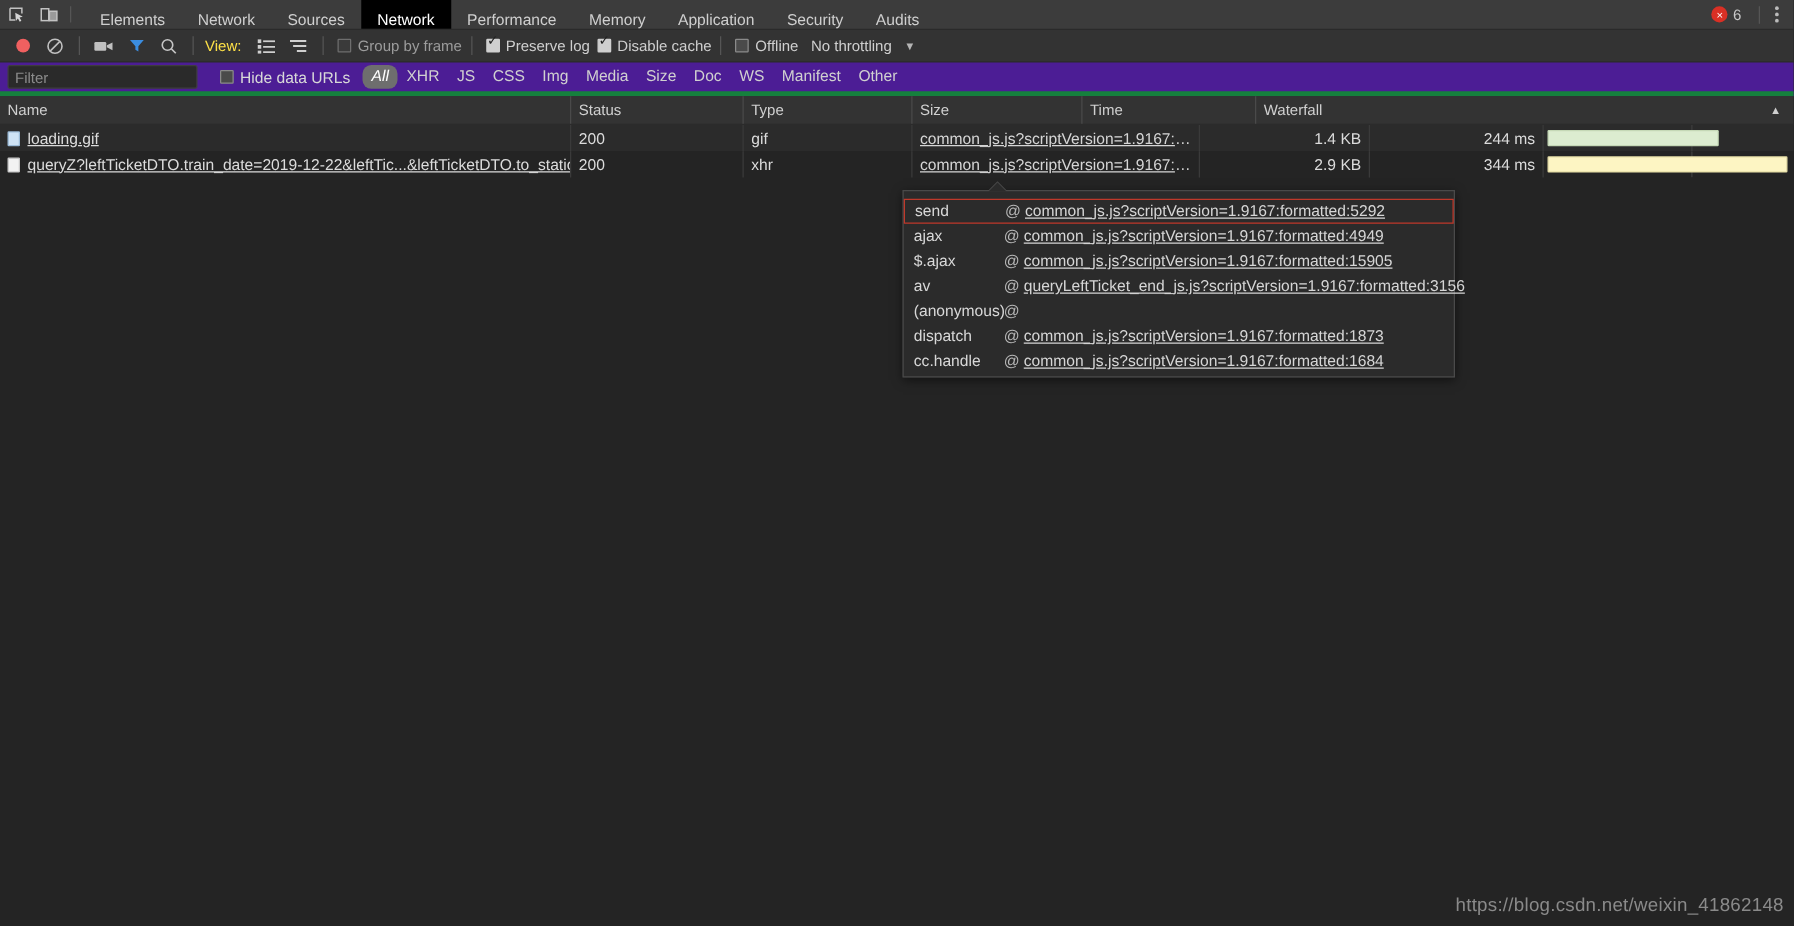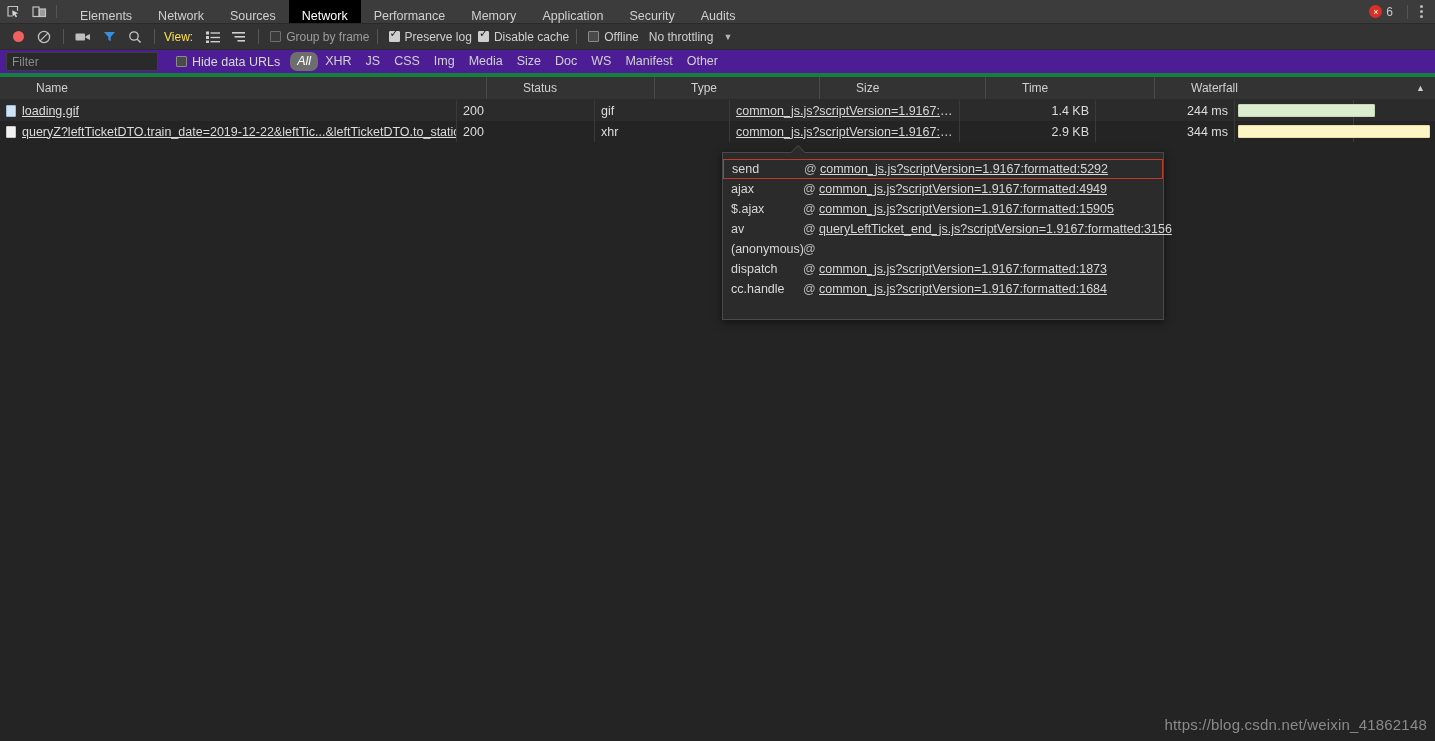--- a/index.html
+++ b/index.html
@@ -98,21 +98,21 @@
   .chip.sel { background: #6e6e6e; color: #fff; font-style: italic; }
 
   
   .headrow {
     position: absolute; top: 77px; left: 0; width: 1435px; height: 23px;
     background: #333; border-bottom: 1px solid #2b2b2b;
     display: flex; font-size: 12px; color: #d0d0d0;
   }
   .hc {
     display: flex; align-items: center; padding: 0 6px;
-    border-right: 1px solid #4a4a4a; position: relative; margin-left: 30px;
+    border-right: 1px solid #4a4a4a; position: relative;
   }
   .hc.last { border-right: none; flex: 1; justify-content: space-between; }
   .sorttri { font-size: 9px; color: #cfcfcf; margin-right: 4px; }
 
   .rows { position: absolute; top: 100px; left: 0; width: 1435px; }
   .row {
     display: flex; height: 21px; font-size: 12.5px; align-items: center;
     color: #dcdcdc;
   }
   .row.even { background: #2b2b2b; }
@@ -136,21 +136,21 @@
   .wfbar { position: absolute; top: 4px; height: 13px; border-radius: 1px; }
   .wfgrid {
     position: absolute; top: 0; bottom: 0; width: 1px; background: #3e3e3e;
   }
 
   
   .popup {
     position: absolute; left: 722px; top: 152px; width: 442px;
     background: #2b2b2b; border: 1px solid #4a4a4a;
     box-shadow: 0 2px 8px rgba(0,0,0,0.55);
-    padding: 6px 0 20px 0; z-index: 30;
+    padding: 6px 0 2px 0; z-index: 30;
   }
   .popup-arrow {
     position: absolute; left: 68px; top: -7px; width: 0; height: 0;
     border-left: 7px solid transparent; border-right: 7px solid transparent;
     border-bottom: 7px solid #2b2b2b;
   }
   .popup-arrow::after {
     content: ""; position: absolute; left: -7px; top: -1px; width: 0; height: 0;
     border-left: 7px solid transparent; border-right: 7px solid transparent;
     border-bottom: 7px solid #4a4a4a; z-index: -1;

